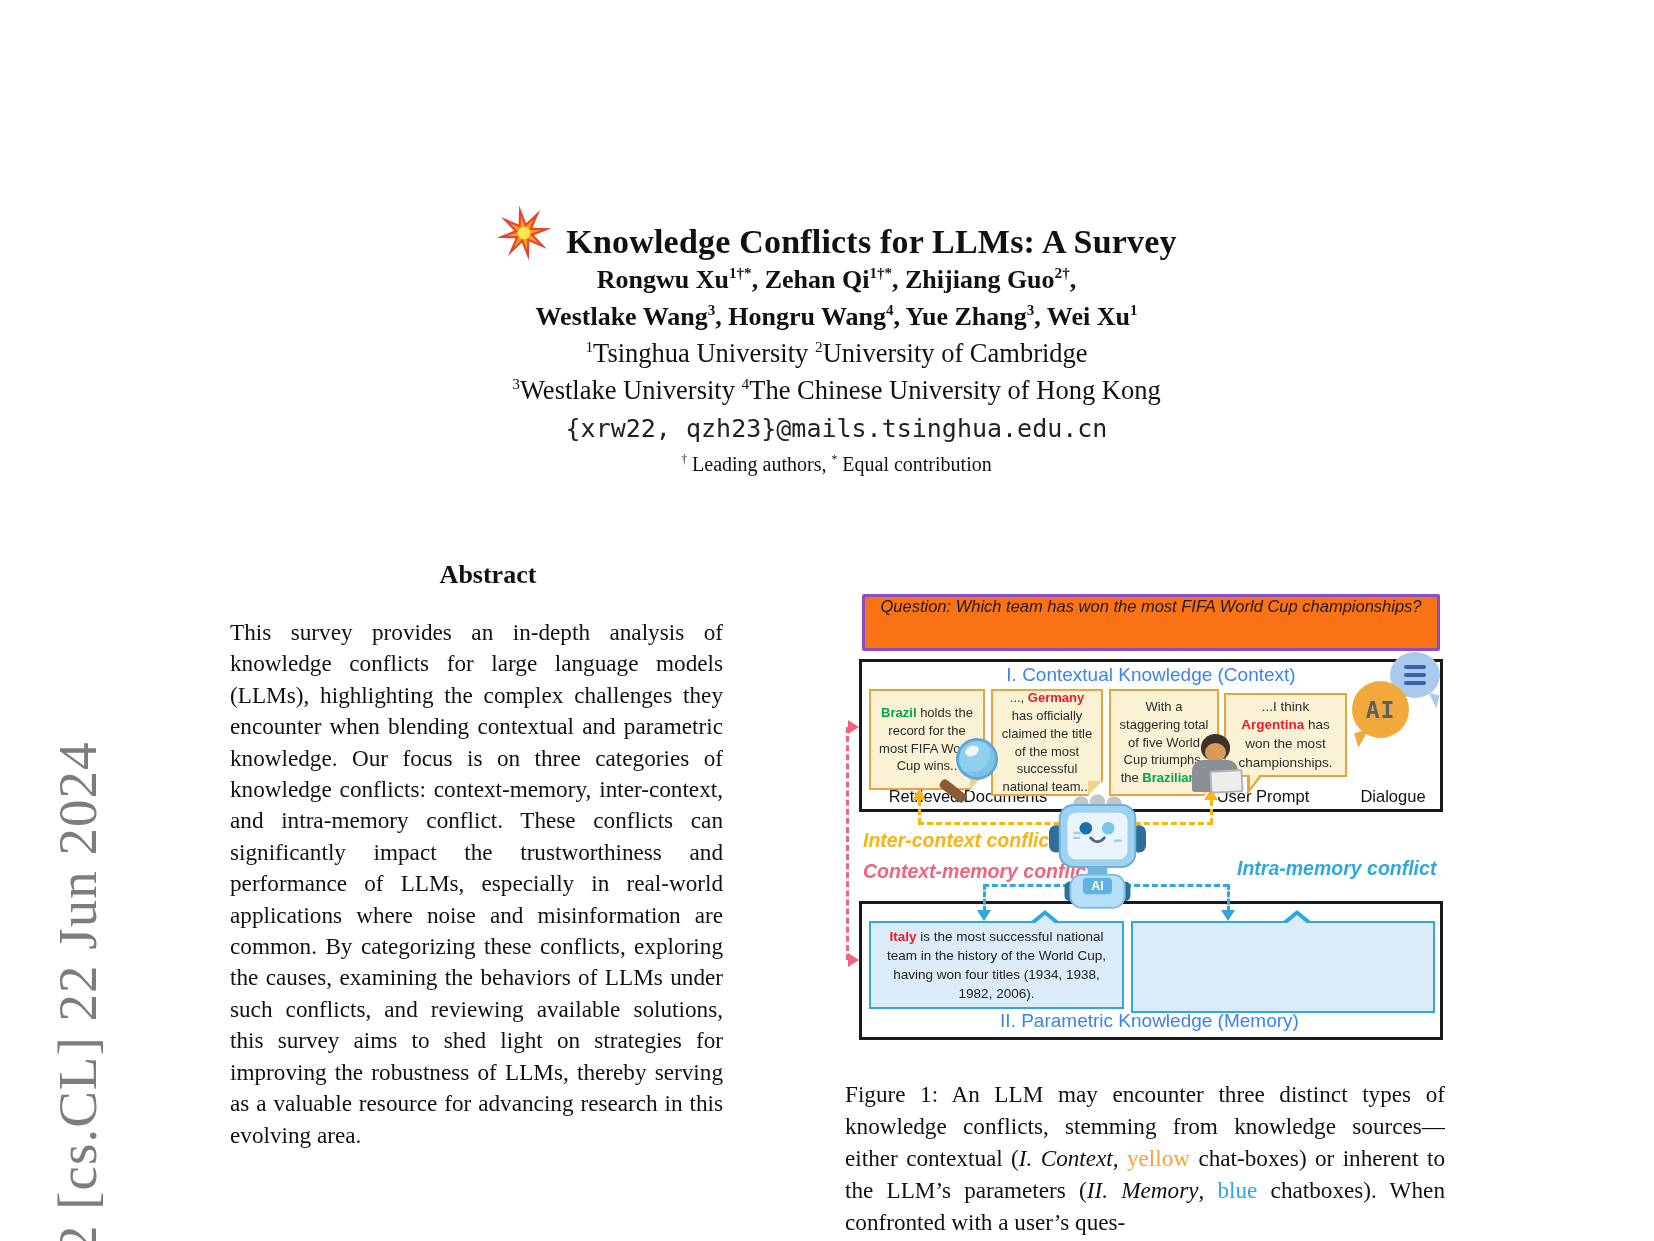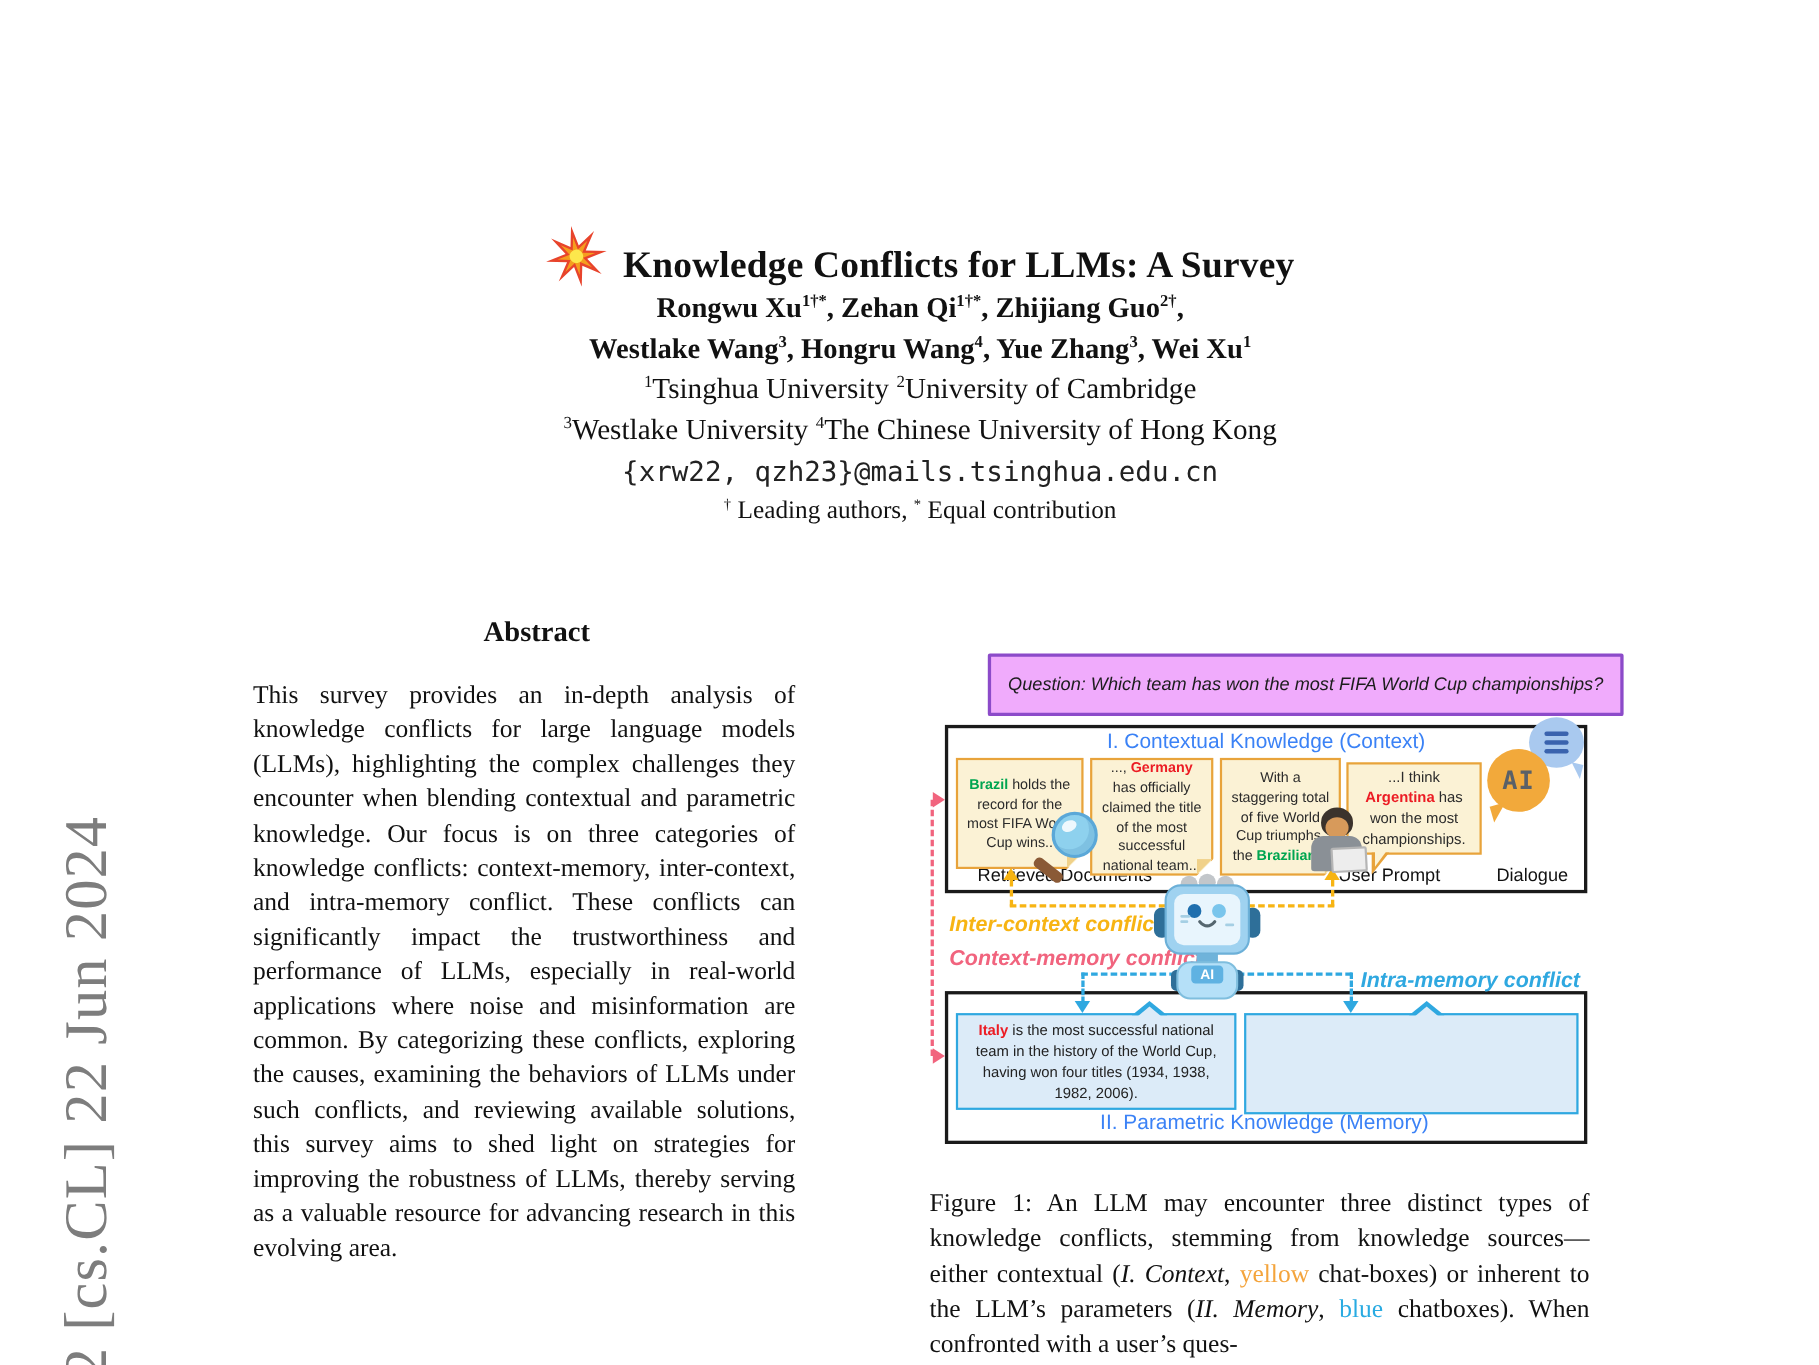--- a/index.html
+++ b/index.html
@@ -20,41 +20,41 @@
 
   
   .paper-header { position:absolute; left:230px; top:205px; width:1213px; text-align:center; }
   .title-row { display:flex; align-items:flex-end; justify-content:center; gap:14px; height:56px; }
   .burst { width:56px; height:56px; transform:rotate(-10deg); flex:0 0 auto; }
   .paper-title { font-size:34px; font-weight:bold; letter-spacing:0.2px; }
   .author-line { font-size:26px; font-weight:bold; line-height:37px; }
   .author-line:first-of-type { margin-top:24px; }
   .affil-line { font-size:26.5px; line-height:37px; }
   .email-line { font-family:"DejaVu Sans Mono", monospace; font-size:25px; line-height:36px; margin-top:2px; color:#222; }
-  .note-line { font-size:23px; line-height:34px; }
+  .note-line { font-size:20px; line-height:34px; }
 
   
   .abstract-heading {
     position:absolute; left:242px; top:560px; width:492px;
     text-align:center; font-size:26px; font-weight:bold;
   }
   .abstract-body {
     position:absolute; left:230px; top:617px; width:493px;
     font-size:23.2px; line-height:31.4px; text-align:justify;
   }
 
   
   .fig { position:absolute; inset:0; font-family:"Liberation Sans", sans-serif; }
   .fig > * { position:absolute; }
 
   .question-box {
     left:862px; top:594px; width:578px; height:57px;
-    background:#f0abfc; border:3.5px solid #8c4bc9; border-radius:2px;
-    display:flex; align-items:center; justify-content:center;
-    font-size:16.5px; font-style:italic; color:#1c1c1c;margin-left:36px;
+    background:#f97316; border:3.5px solid #8c4bc9; border-radius:2px;
+    display:flex; align-items:flex-start; justify-content:center;
+    font-size:16.5px; font-style:italic; color:#1c1c1c;
   }
   .context-panel { left:859px; top:659px; width:584px; height:153px; background:#fff; border:3px solid #1a1a1a; }
   .memory-panel  { left:859px; top:901px; width:584px; height:139px; background:#fff; border:3px solid #1a1a1a; }
   .panel-title { text-align:center; font-size:19px; color:#3b82f6; }
   .context-title { left:859px; top:664px; width:584px; }
   .memory-title  { left:859px; top:1010px; width:581px; }
 
   .doc-box {
     background:#fbf2d5; border:2.5px solid #e8a33b;
     display:flex; align-items:center; justify-content:center; text-align:center;
@@ -96,21 +96,21 @@
   .bb-tail { left:1427px; top:694px; width:0; height:0; border-top:13px solid #a9c9ef; border-left:11px solid transparent; transform:rotate(14deg); z-index:4; }
   .bubble-orange { left:1352px; top:681px; width:57px; height:57px; border-radius:50%;
     background:#f2a93b; display:flex; align-items:center; justify-content:center; z-index:5;
     font-family:"DejaVu Sans Mono", monospace; font-weight:bold; font-size:23px; color:#5a6068; letter-spacing:1px; }
   .bo-tail { left:1356px; top:731px; width:0; height:0; border-top:15px solid #f2a93b; border-right:15px solid transparent; transform:rotate(-16deg); z-index:5; }
 
   
   .conflict { font-size:19.5px; font-weight:bold; font-style:italic; z-index:3; white-space:nowrap; }
   .inter  { left:863px;  top:829px; color:#f7b413; }
   .ctxmem { left:863px;  top:860px; color:#f1647e; }
-  .intmem { left:1237px; top:857px; color:#2fa8e0;margin-top:23px; }
+  .intmem { left:1237px; top:857px; color:#2fa8e0; }
 
   
   .dash-v-o { border-left:3px dashed #f7b413; width:0; z-index:2; }
   .dash-h-o { border-top:3px dashed #f7b413; height:0; z-index:2; }
   .dash-v-b { border-left:3px dashed #2fa8e0; width:0; z-index:2; }
   .dash-h-b { border-top:3px dashed #2fa8e0; height:0; z-index:2; }
   .dash-v-p { border-left:3px dashed #f1647e; width:0; z-index:2; }
   .o-v1 { left:918px;  top:800px; height:24px; }
   .o-h  { left:918px;  top:822px; width:295px; }
   .o-v2 { left:1210px; top:800px; height:24px; }

